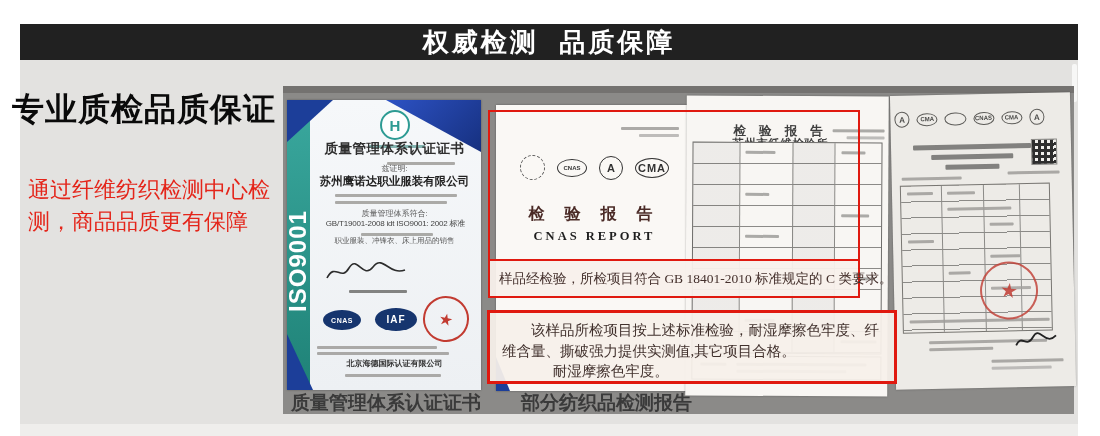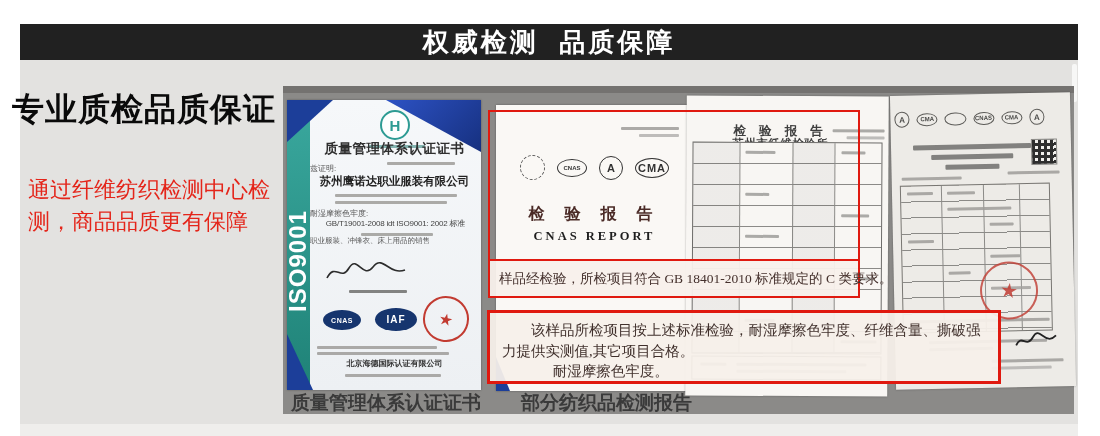--- a/index.html
+++ b/index.html
@@ -40,21 +40,21 @@
   .tri{position:absolute;}
   .tri-tl{left:0;top:0;width:46px;height:42px;background:#1c3e99;clip-path:polygon(0 0,100% 0,0 100%);}
   .tri-tr{right:0;top:0;width:95px;height:52px;background:linear-gradient(135deg,#2d52c4,#16307f);
           clip-path:polygon(0 0,100% 0,100% 100%);}
   .tri-bl{left:0;bottom:0;width:26px;height:56px;background:#1c3e99;clip-path:polygon(0 0,100% 100%,0 100%);}
   .ch-logo{position:absolute;left:93px;top:10px;width:30px;height:30px;border:2.5px solid #2d9b93;
            border-radius:50%;display:flex;align-items:center;justify-content:center;
            color:#2d9b93;font-weight:bold;font-size:15px;background:#fdfefe;}
   .iso-title{position:absolute;left:23px;right:2px;top:40px;text-align:center;font-size:13.5px;
              font-weight:bold;color:#2f2f2f;letter-spacing:.5px;}
-  .iso-small{position:absolute;left:23px;right:2px;text-align:left;color:#5a5a5a;font-size:8px;}
+  .iso-small{position:absolute;left:23px;right:2px;text-align:center;color:#5a5a5a;font-size:8px;}
   .iso-company{position:absolute;left:23px;right:2px;top:74px;text-align:center;
                font-size:11.5px;font-weight:bold;color:#222;}
   .iso-standard{position:absolute;left:23px;right:0;top:118px;text-align:center;font-size:8px;
                 color:#444;white-space:nowrap;letter-spacing:-.2px;}
   .oval{position:absolute;background:#16356e;border-radius:50%;color:#fff;display:flex;
         align-items:center;justify-content:center;font-weight:bold;}
   .oval.cnas{left:36px;top:210px;width:38px;height:20px;font-size:7px;letter-spacing:.5px;}
   .oval.iaf{left:88px;top:208px;width:42px;height:23px;font-size:10px;letter-spacing:1px;}
   .stamp{position:absolute;border-radius:50%;display:flex;align-items:center;justify-content:center;}
   .stamp-iso{left:136px;top:196px;width:46px;height:46px;border:2px solid #c23b31;
@@ -116,21 +116,21 @@
   .stamp-d4{left:86px;top:168px;width:58px;height:58px;border:2.5px solid rgba(191,59,49,.8);
             color:rgba(191,59,49,.85);font-size:20px;transform:rotate(8deg);background:rgba(255,255,255,.06);}
 
   
   .callout-frame{position:absolute;left:205px;top:17px;width:372px;height:188px;
                  border:2px solid #e0190f;z-index:5;}
   .callout-band{position:absolute;left:205px;top:166px;width:372px;height:39px;z-index:6;
       border:2px solid #e0190f;background:rgba(248,240,235,.95);display:flex;align-items:center;}
   .callout-band p{margin:0;padding:0 6px 0 9px;font-size:13.5px;color:#44302c;white-space:nowrap;
       font-family:"Liberation Serif",serif;}
-  .callout2{position:absolute;left:204px;top:217px;width:514px;height:74px;z-index:6;
+  .callout2{position:absolute;left:204px;top:217px;width:410px;height:74px;z-index:6;
       border:3px solid #e0190f;background:rgba(246,240,234,.94);padding:7px 12px 0 12px;
       font-family:"Liberation Serif",serif;color:#40302c;}
   .callout2 p{margin:0;font-size:14.5px;line-height:1.42;}
   .callout2 .l1{text-indent:2em;}
   .callout2 .l2{margin-left:3.5em;}
 
   
   .caption{position:absolute;left:8px;top:297px;display:flex;gap:40px;z-index:4;
      font-family:"Liberation Serif",serif;font-size:19px;font-weight:bold;color:#3a3a3a;}
 </style>
@@ -162,21 +162,21 @@
       <div class="ch-logo">
         <span>H</span>
       </div>
       <div class="tline" style="left:82px;top:45px;width:56px;background:#6fa8a3;"></div>
       <div class="iso-title">质量管理体系认证证书</div>
       <div class="tline" style="left:100px;top:62px;width:68px;"></div>
       <div class="iso-small" style="top:63px;">兹证明:</div>
       <div class="iso-company">苏州鹰诺达职业服装有限公司</div>
       <div class="tline" style="left:48px;top:94px;width:122px;"></div>
       <div class="tline" style="left:48px;top:101px;width:112px;"></div>
-      <div class="iso-small" style="top:108px;">耐湿摩擦色牢度:</div>
+      <div class="iso-small" style="top:108px;">质量管理体系符合:</div>
       <div class="iso-standard">GB/T19001-2008 idt ISO9001: 2002 标准</div>
       <div class="tline" style="left:74px;top:133px;width:72px;"></div>
       <div class="iso-small" style="top:136px;font-size:7.5px;">职业服装、冲锋衣、床上用品的销售</div>
       <svg class="sig" style="left:36px;top:160px;" width="86" height="26" viewBox="0 0 86 26">
         <path d="M4,18 C12,2 18,22 26,8 S40,20 50,7 S66,16 82,10" stroke="#2c2c2c" stroke-width="1.6" fill="none"></path>
       </svg>
       <div class="tline dk" style="left:62px;top:190px;width:58px;"></div>
       <div class="oval cnas">CNAS</div>
       <div class="oval iaf">IAF</div>
       <div class="stamp stamp-iso">

